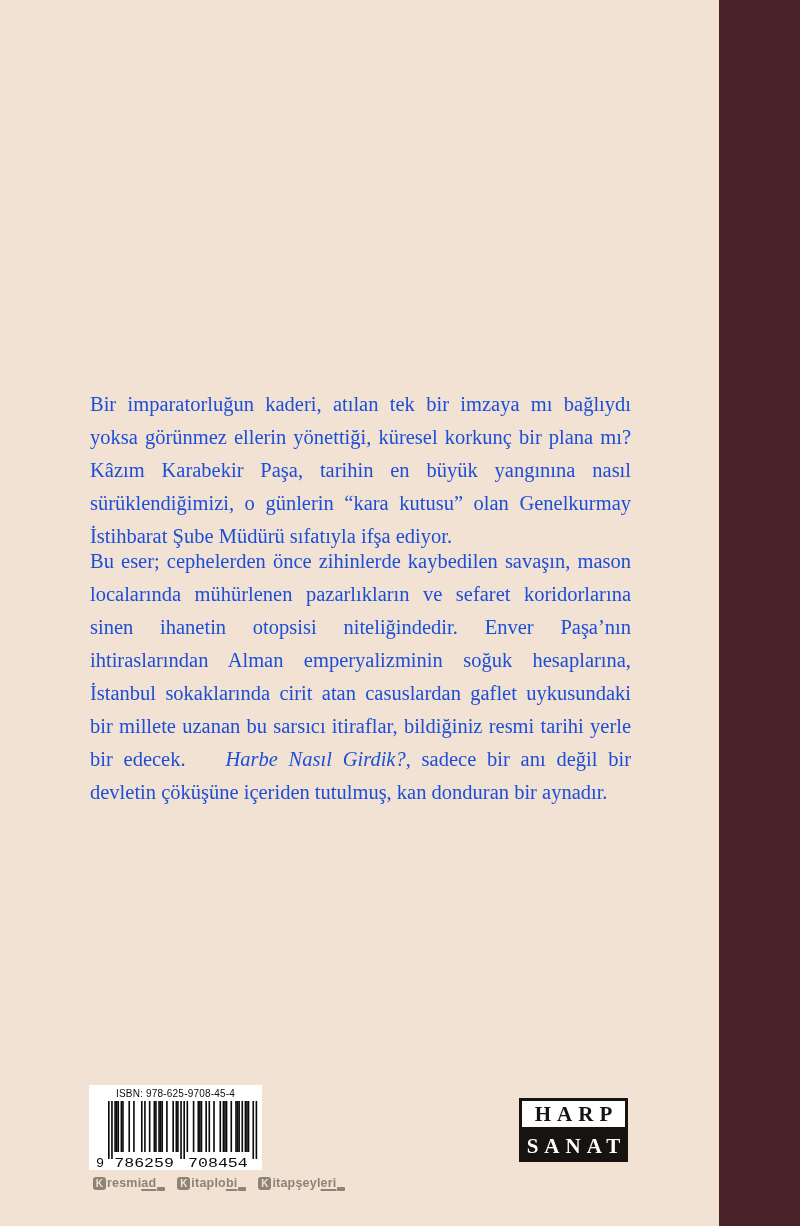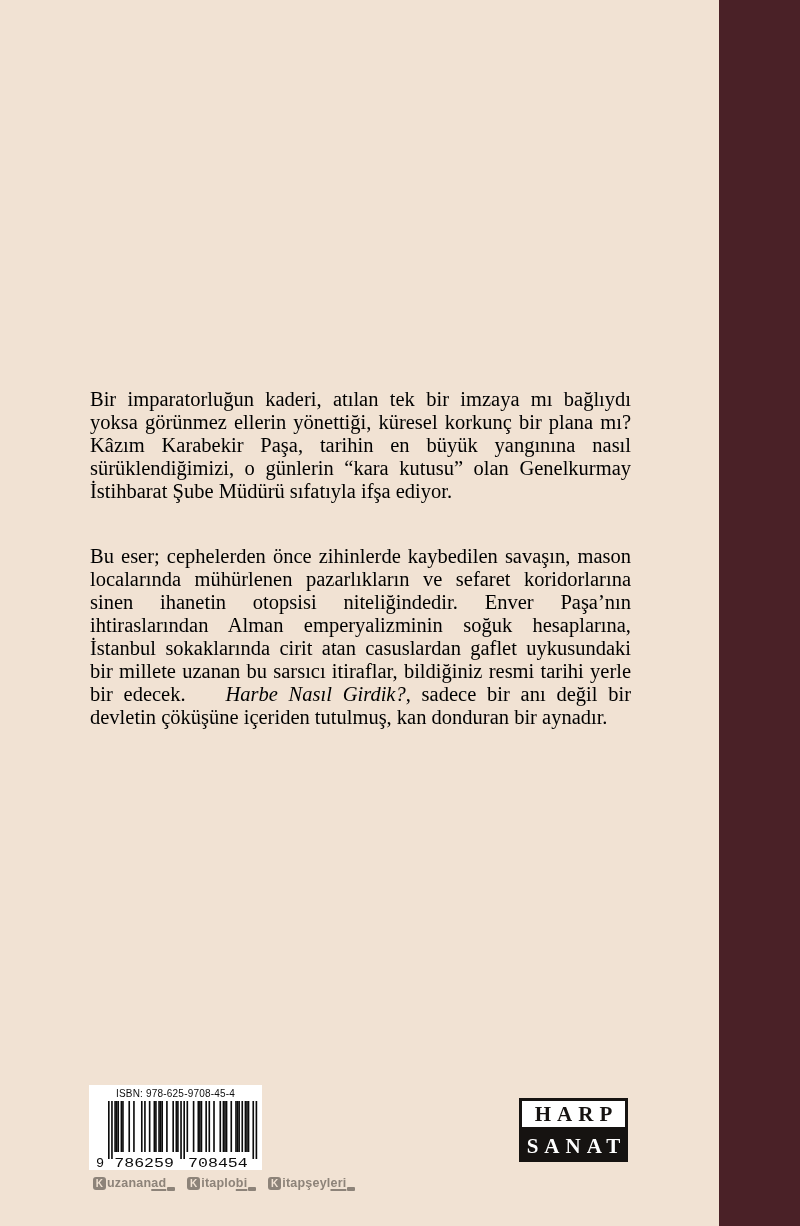--- a/index.html
+++ b/index.html
@@ -30,22 +30,22 @@
     letter-spacing: 0.5px;
   }
   .title .tl { display: block; }
   .para {
     position: absolute;
     left: 90px;
     width: 541px;
     margin: 0;
     text-align: justify;
     font-size: 20.5px;
-    line-height: 23px;
-    color: #000000;
+    line-height: 33px;
+    color: #1d4ed8;
   }
   #para1 { top: 388px; }
   #para2 { top: 545px; }
   #para2 em { font-style: italic; margin-left: 29px; }
 
   
   .barcode-box {
     position: absolute;
     left: 89px; top: 1085px;
     width: 173px; height: 85px;
@@ -209,21 +209,21 @@
   </div>
 
   <div class="harp-logo">
     <div class="harp-top">HARP</div>
     <div class="harp-bottom">SANAT</div>
   </div>
 
   <div class="store-logos">
     <span class="store-logo">
       <span class="k-badge">K</span>
-        <span>uzanan</span>
+        <span>resmi</span>
         <span class="logo-underline">ad</span>
         <span class="logo-tab"></span>
     </span>
     <span class="store-logo">
       <span class="k-badge">K</span>
         <span>itaplo</span>
         <span class="logo-underline">bi</span>
         <span class="logo-tab"></span>
     </span>
     <span class="store-logo">

